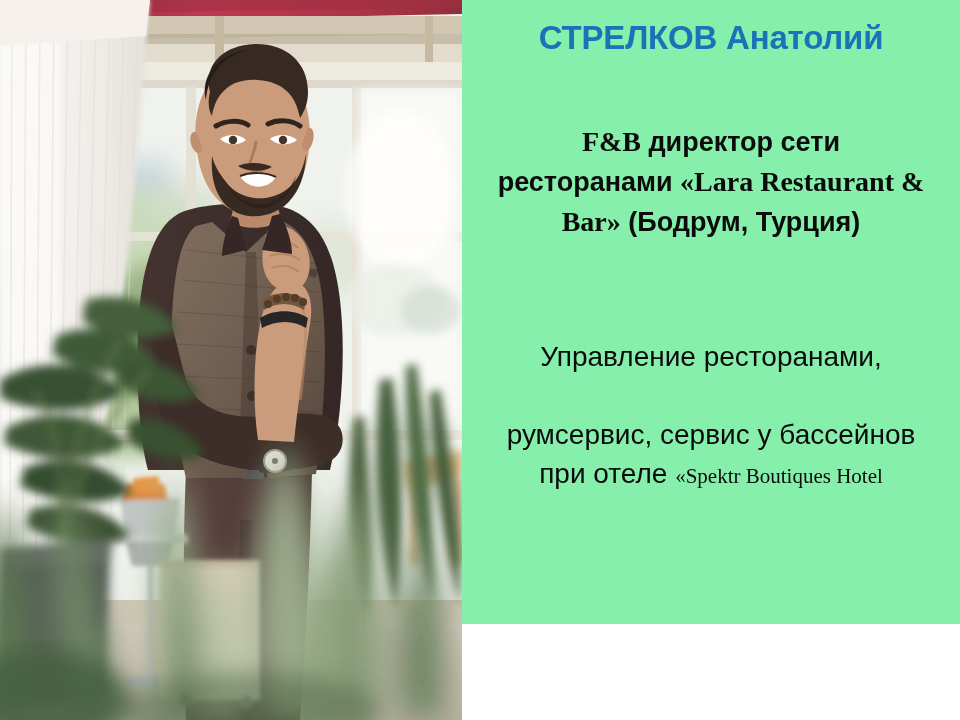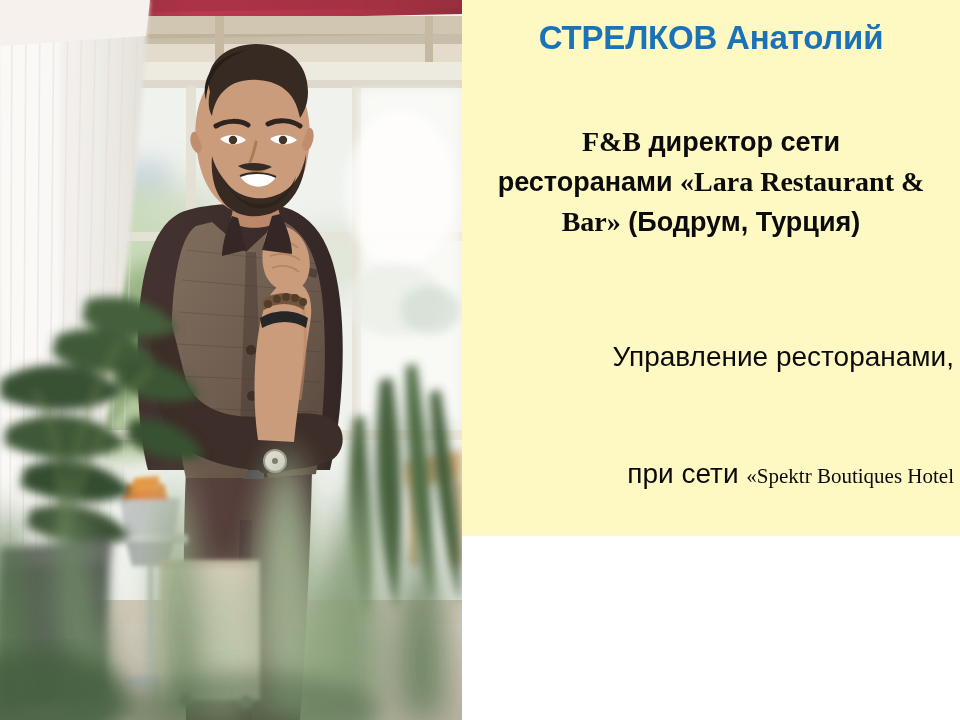--- a/index.html
+++ b/index.html
@@ -33,22 +33,22 @@
     background: #cfc9bd;
   }
   #photo svg { display: block; width: 462px; height: 720px; }
 
   
   #textpanel {
     position: absolute;
     left: 462px;
     top: 0;
     width: 498px;
-    height: 536px;
-    background: #fef9c3;
+    height: 624px;
+    background: #86efac;
   }
 
   #title {
     position: absolute;
     left: 0;
     top: 18px;
     width: 498px;
     text-align: center;
     font-family: "Liberation Sans", sans-serif;
     font-size: 33px;
@@ -72,21 +72,21 @@
   }
   .sans { font-family: "Liberation Sans", sans-serif; }
   .serif { font-family: "Liberation Serif", serif; }
   #subtitle .serif { font-size: 28px; }
 
   #body {
     position: absolute;
     left: 6px;
     top: 337px;
     width: 486px;
-    text-align: right;
+    text-align: center;
     font-family: "Liberation Sans", sans-serif;
     font-size: 28px;
     font-weight: 400;
     line-height: 39px;
     color: #0b0b0b;
   }
   #body .serif { font-family: "Liberation Serif", serif; font-size: 21px; }
 </style>
 </head>
 <body>
@@ -390,18 +390,18 @@
 
     <div id="subtitle">
       <span class="serif">F&amp;B</span><span class="sans"> директор  сети</span><br>
       <span class="sans">ресторанами </span><span class="serif">«Lara Restaurant &amp;</span><br>
       <span class="serif">Bar»</span><span class="sans"> (Бодрум, Турция)</span>
     </div>
 
     <div id="body">
       <span class="sans">Управление ресторанами,</span><br>
       <br>
-      <br>
-      <span class="sans">при сети </span><span class="serif">«Spektr Boutiques Hotel</span><br>
+      <span class="sans">румсервис, сервис у бассейнов</span><br>
+      <span class="sans">при отеле </span><span class="serif">«Spektr Boutiques Hotel</span><br>
     </div>
 
   </div>
 </div>
 
 </body></html>

